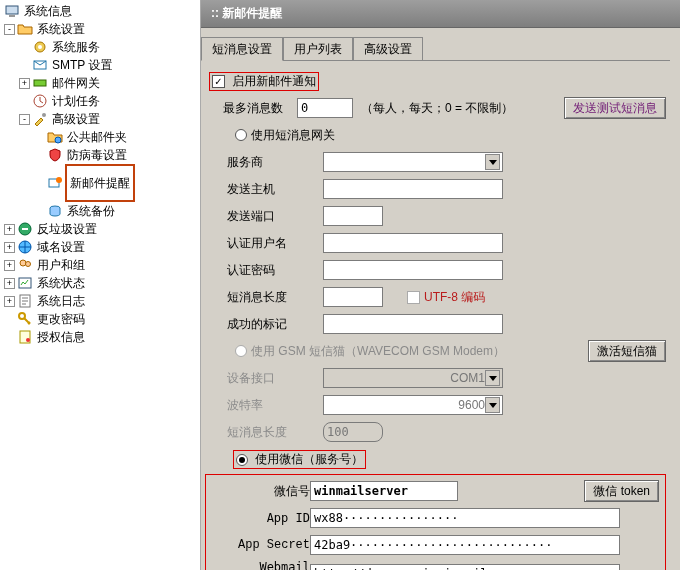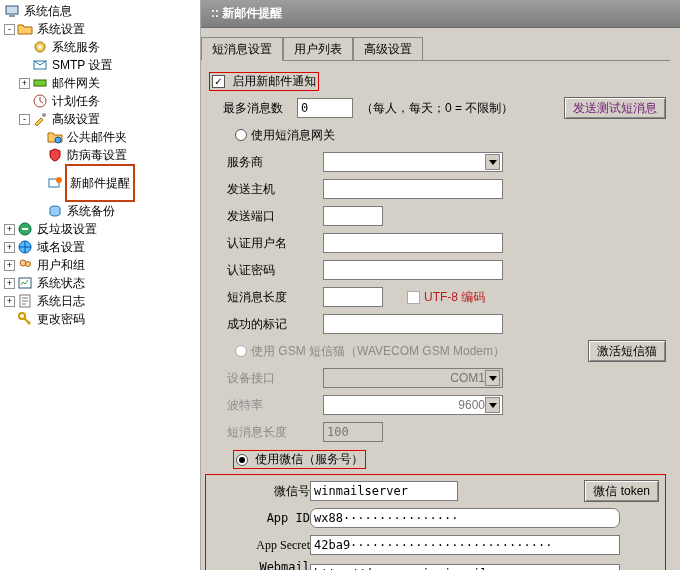--- a/index.html
+++ b/index.html
@@ -248,20 +248,32 @@
           <span class="spacer"></span>
           <span class="ic">
             <svg viewBox="0 0 16 16">
               <circle cx="5" cy="5" r="3" fill="none" stroke="#c90" stroke-width="2"></circle>
               <path d="M7 7l6 6M11 13l2-2" stroke="#c90" stroke-width="2"></path>
             </svg>
           </span>
           <span class="lbl">更改密码</span>
         </div>
       </li>
+<li>
+        <div class="node">
+          <span class="spacer"></span>
+          <span class="ic">
+            <svg viewBox="0 0 16 16">
+              <rect x="3" y="2" width="10" height="12" fill="#ffd" stroke="#a90"></rect>
+              <circle cx="11" cy="11" r="2" fill="#e33"></circle>
+            </svg>
+          </span>
+          <span class="lbl">授权信息</span>
+        </div>
+      </li>
 </ul>
 </div>
 
 <div class="panel">
  <div class="titlebar">
       <span>:: 新邮件提醒</span>
     </div>
  <div class="panel-body">
   <div class="tabs">
    <div class="tab active"><span>短消息设置</span></div>
@@ -341,43 +353,43 @@
         </div>
    <div class="row">
           <span class="fl2 disabled">波特率</span>
           <div class="sel" style="width:180px;background:#ffffff">
             <span style="color:#777">9600</span>
             <span class="arrow"></span>
           </div>
         </div>
    <div class="row">
           <span class="fl2 disabled">短消息长度</span>
-          <input class="inp dk" style="width: 60px;" value="100">
+          <input class="inp dk" style="width: 60px; border-radius: 8px;" value="100">
         </div>
 
    <div class="row" style="padding-left:28px">
     <span class="redbox">
      <span class="rb checked"></span>
      <span>使用微信（服务号）</span>
     </span>
    </div>
 
    <div class="bigred">
     <div class="row">
             <span class="fl">微信号</span>
-            <input class="inp" style="width: 148px;" value="winmailserver">
+            <input class="inp" style="width: 148px; font-weight: bold;" value="winmailserver">
             <span style="flex:1"></span>
             <button class="btn" style="font-family:monospace"><span>微信 token</span></button>
           </div>
     <div class="row">
             <span class="fl" style="font-family:monospace">App ID</span>
-            <input class="inp" style="width: 310px; border-radius: 7px;" value="wx88················">
+            <input class="inp" style="width: 310px;" value="wx88················">
           </div>
     <div class="row">
-            <span class="fl" style="font-family:Liberation Serif, serif">App Secret</span>
+            <span class="fl" style="font-family:Liberation Mono, monospace">App Secret</span>
             <input class="inp" style="width: 310px;" value="42ba9····························">
           </div>
     <div class="row">
             <span class="fl" style="font-family:monospace">Webmail URL</span>
             <input class="inp" style="width: 310px;" value="http://demo.magicwinmail.com">
           </div>
    </div>
 
   </div>
  </div>

